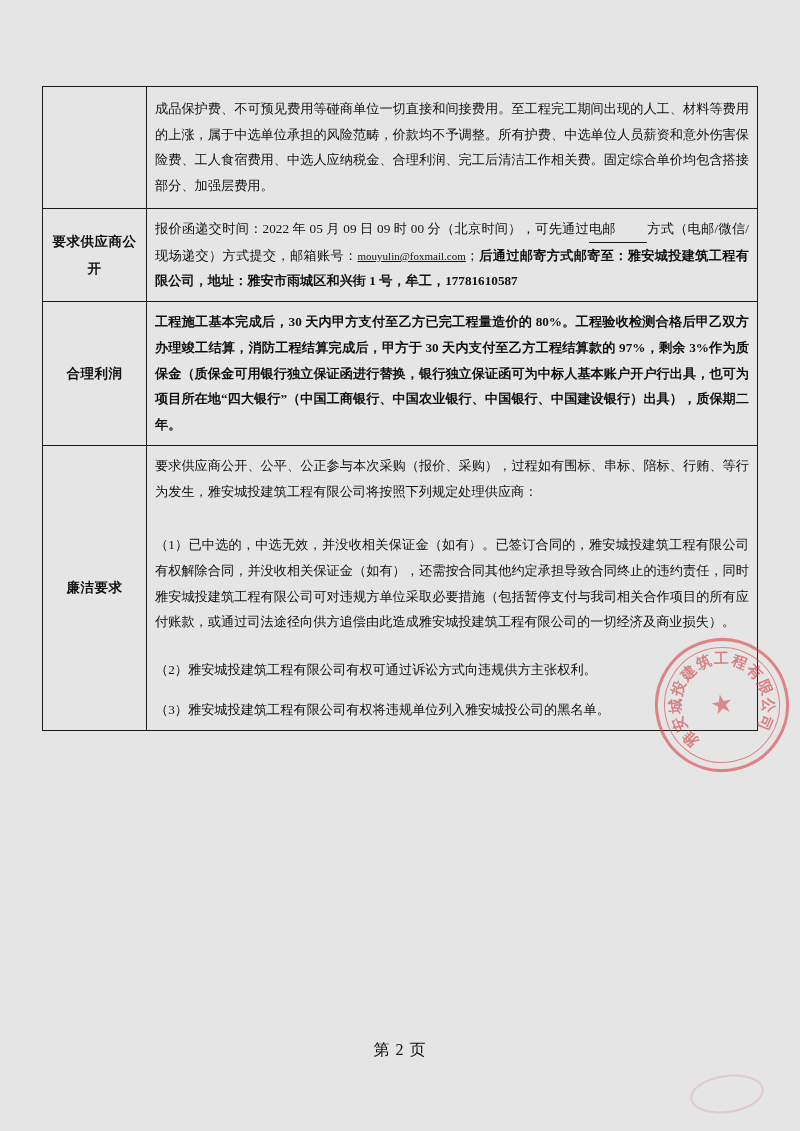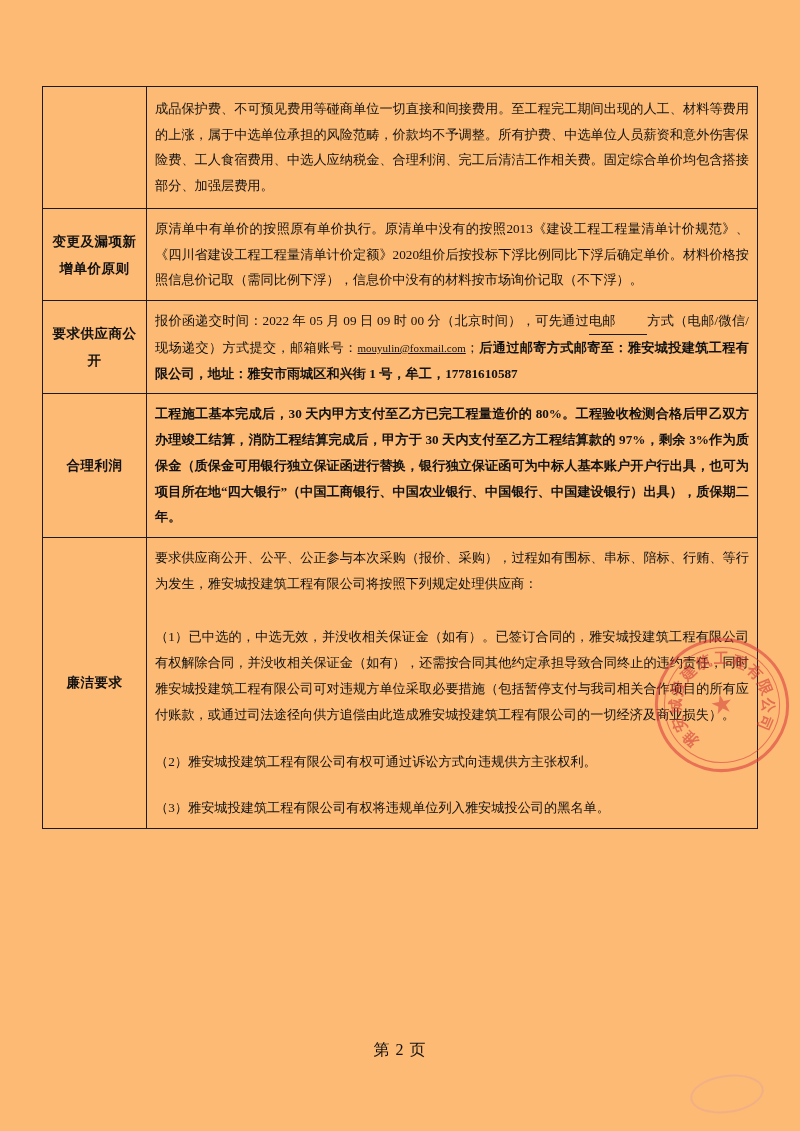--- a/index.html
+++ b/index.html
@@ -13,21 +13,21 @@
     position: relative;
     font-family: "Liberation Serif", "DejaVu Serif", serif;
     color: #111111;
     overflow: hidden;
   }
   .page {
     position: absolute;
     left: 0; top: 0;
     width: 800px;
     height: 1131px;
-    background: #fdba74;
+    background: #e5e5e5;
   }
   .doc-table {
     position: absolute;
     left: 42px;
     top: 86px;
     width: 716px;
     border-collapse: collapse;
     table-layout: fixed;
   }
   .doc-table td {
@@ -148,26 +148,20 @@
       <col>
     </colgroup>
     <tbody>
       <tr class="first-row">
         <td class="label-cell"></td>
         <td class="body-cell">
           <p>成品保护费、不可预见费用等碰商单位一切直接和间接费用。至工程完工期间出现的人工、材料等费用的上涨，属于中选单位承担的风险范畴，价款均不予调整。所有护费、中选单位人员薪资和意外伤害保险费、工人食宿费用、中选人应纳税金、合理利润、完工后清洁工作相关费。固定综合单价均包含搭接部分、加强层费用。</p>
         </td>
       </tr>
 
-      <tr>
-        <td class="label-cell">变更及漏项新增单价原则</td>
-        <td class="body-cell">
-          <p class="indent2">原清单中有单价的按照原有单价执行。原清单中没有的按照2013《建设工程工程量清单计价规范》、《四川省建设工程工程量清单计价定额》2020组价后按投标下浮比例同比下浮后确定单价。材料价格按照信息价记取（需同比例下浮），信息价中没有的材料按市场询价记取（不下浮）。</p>
-        </td>
-      </tr>
 
       <tr>
         <td class="label-cell">要求供应商公开</td>
         <td class="body-cell">
           <p>报价函递交时间：2022 年 05 月 09 日 09 时 00 分（北京时间），可先通过<span class="blank-ul">电邮</span>方式（电邮/微信/现场递交）方式提交，邮箱账号：<span class="mono-ul">mouyulin@foxmail.com</span>；<span class="bold">后通过邮寄方式邮寄至：雅安城投建筑工程有限公司，地址：雅安市雨城区和兴街 1 号，牟工，17781610587</span></p>
         </td>
       </tr>
 
       <tr>
         <td class="label-cell">合理利润</td>
@@ -175,21 +169,21 @@
           <p>工程施工基本完成后，30 天内甲方支付至乙方已完工程量造价的 80%。工程验收检测合格后甲乙双方办理竣工结算，消防工程结算完成后，甲方于 30 天内支付至乙方工程结算款的 97%，剩余 3%作为质保金（质保金可用银行独立保证函进行替换，银行独立保证函可为中标人基本账户开户行出具，也可为项目所在地“四大银行”（中国工商银行、中国农业银行、中国银行、中国建设银行）出具），质保期二年。</p>
         </td>
       </tr>
 
       <tr>
         <td class="label-cell">廉洁要求</td>
         <td class="body-cell">
           <p class="indent2">要求供应商公开、公平、公正参与本次采购（报价、采购），过程如有围标、串标、陪标、行贿、等行为发生，雅安城投建筑工程有限公司将按照下列规定处理供应商：</p>
           <p class="indent2" style="margin-top:28px">（1）已中选的，中选无效，并没收相关保证金（如有）。已签订合同的，雅安城投建筑工程有限公司有权解除合同，并没收相关保证金（如有），还需按合同其他约定承担导致合同终止的违约责任，同时雅安城投建筑工程有限公司可对违规方单位采取必要措施（包括暂停支付与我司相关合作项目的所有应付账款，或通过司法途径向供方追偿由此造成雅安城投建筑工程有限公司的一切经济及商业损失）。</p>
           <p class="indent2" style="margin-top:22px">（2）雅安城投建筑工程有限公司有权可通过诉讼方式向违规供方主张权利。</p>
-          <p class="indent2" style="margin-top:20px">（3）雅安城投建筑工程有限公司有权将违规单位列入雅安城投公司的黑名单。</p>
+          <p class="indent2" style="margin-top:14px">（3）雅安城投建筑工程有限公司有权将违规单位列入雅安城投公司的黑名单。</p>
         </td>
       </tr>
     </tbody>
   </table>
 
   <div class="seal">
     <div class="seal-inner"></div>
     <div class="seal-star">★</div>
     <div class="seal-text" id="seal-text">
         <span style="transform: translate(-50%, -50%) translate(-37.68px, 26.38px) rotate(-125deg);">雅</span>

